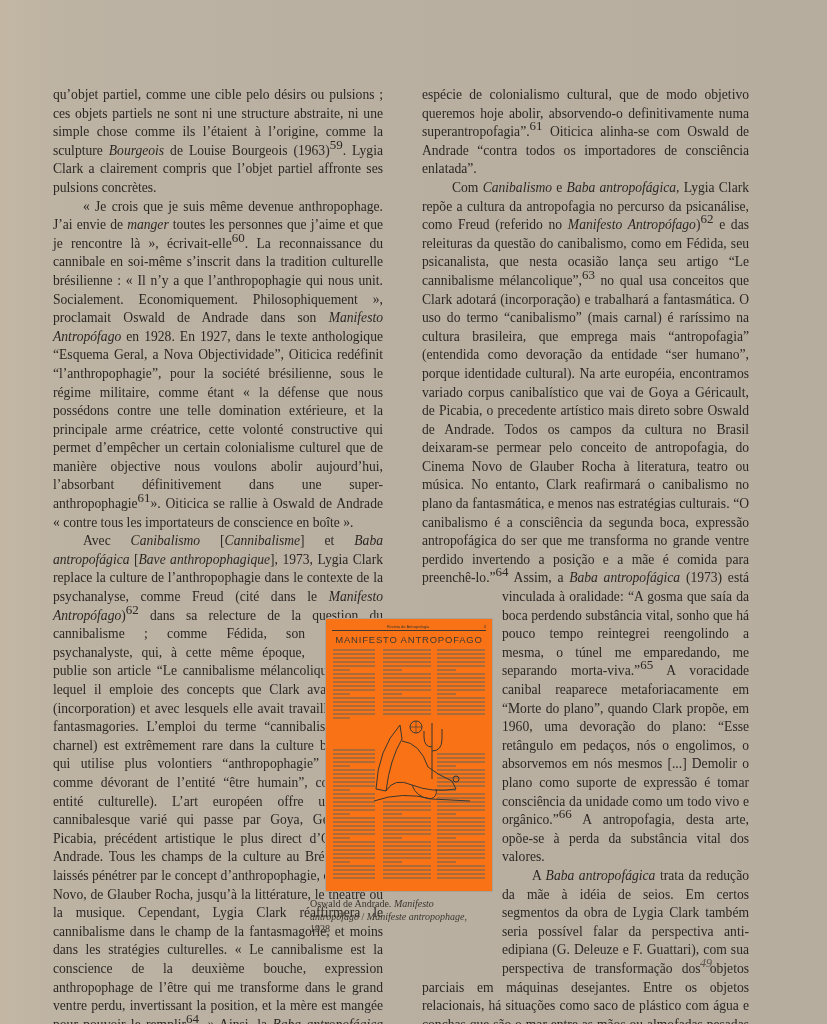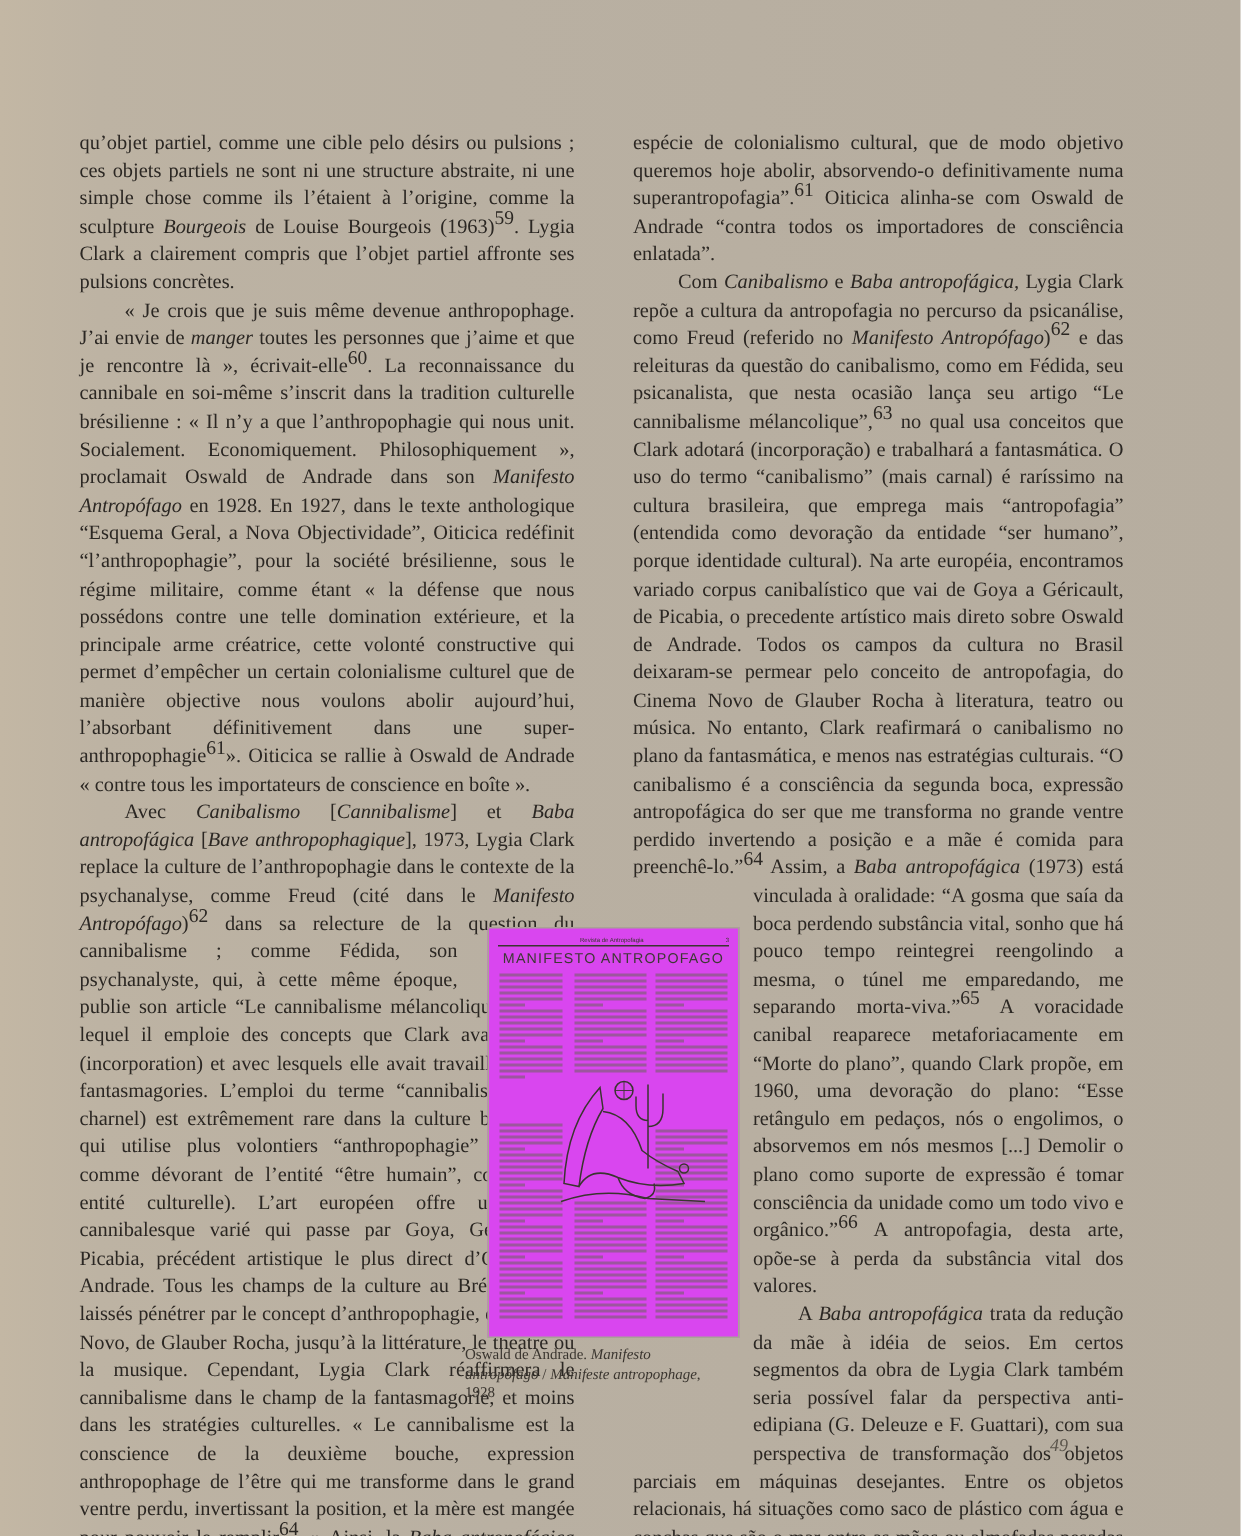--- a/index.html
+++ b/index.html
@@ -19,21 +19,21 @@
   }
   .col p { margin: 0; }
   .col p.indent { text-indent: 30px; }
   .col-left { left: 53px; top: 86px; width: 330px; }
   .col-right { left: 422px; top: 86px; width: 327px; }
   sup { font-size: 13px; line-height: 0; vertical-align: super; }
   em { font-style: italic; }
 
   .figure {
     position: absolute; left: 325px; top: 618px; width: 168px; height: 274px;
-    background: #d946ef;
+    background: #f97316;
     border: 1px solid #a9a296;
     box-sizing: border-box;
     overflow: hidden;
   }
   .fig-head {
     font-size: 4px; text-align: center; color: #3a3630;
     border-bottom: 1px solid #3a3630; margin: 5px 6px 0 6px; padding-bottom: 1px;
     font-family: "Liberation Sans", sans-serif;
   }
   .fig-title {

